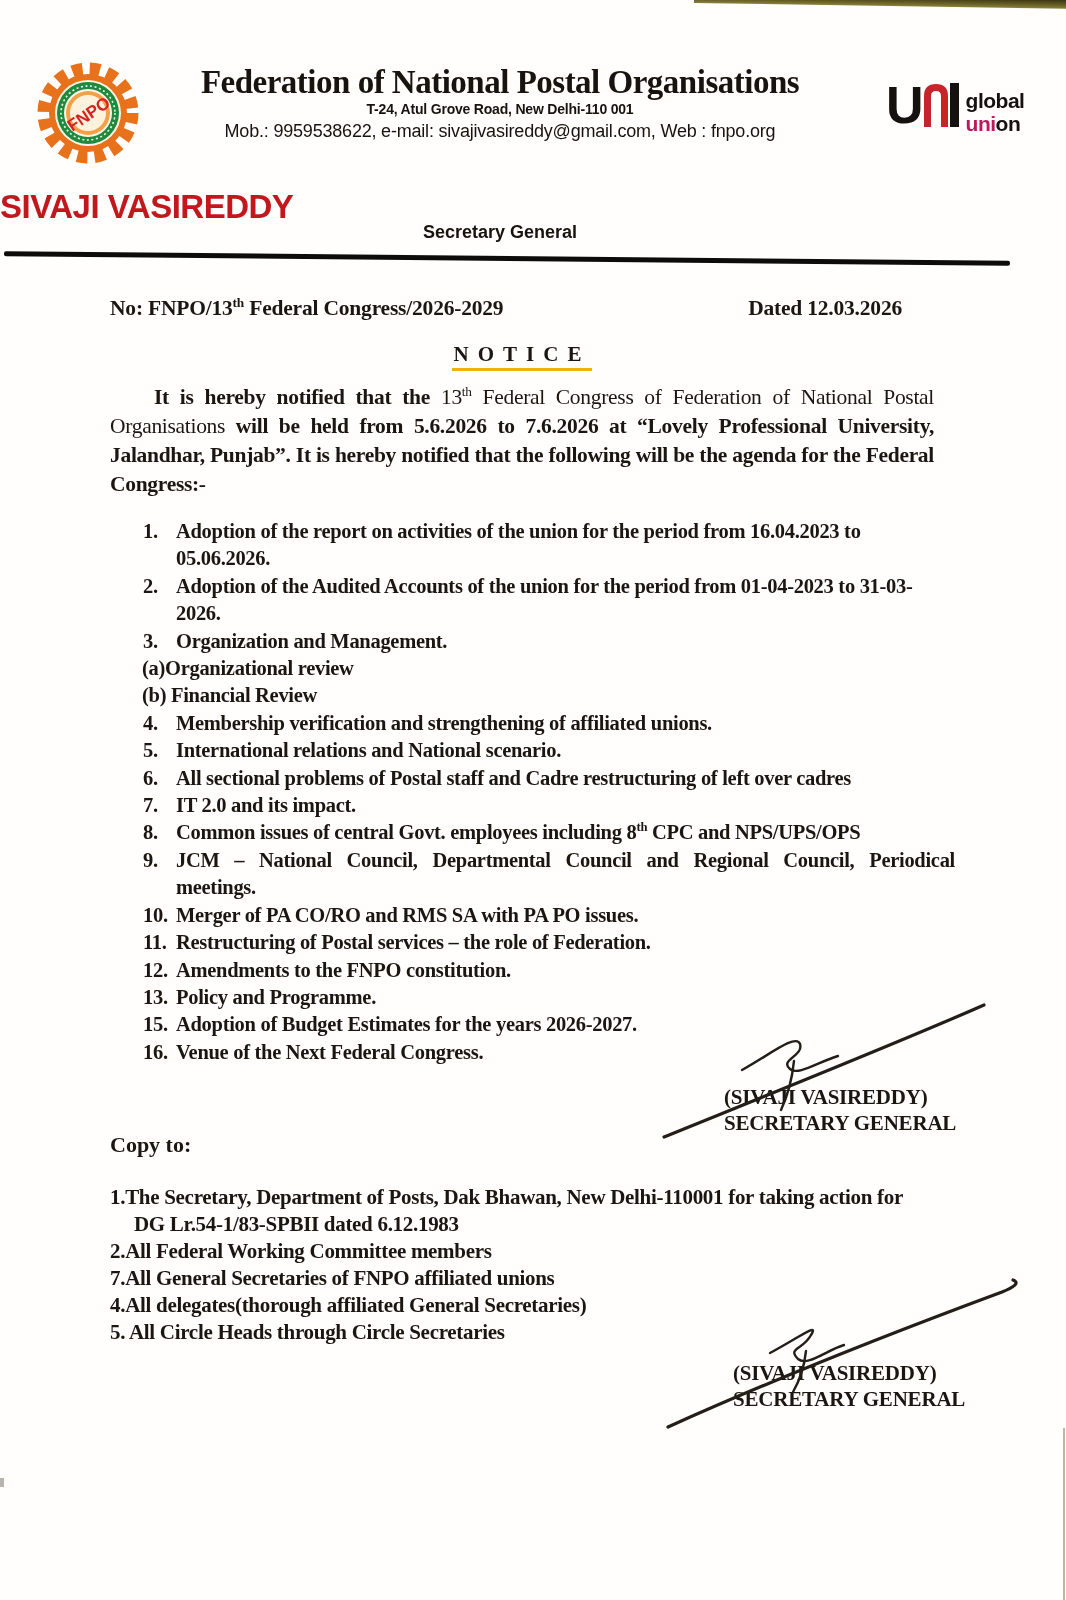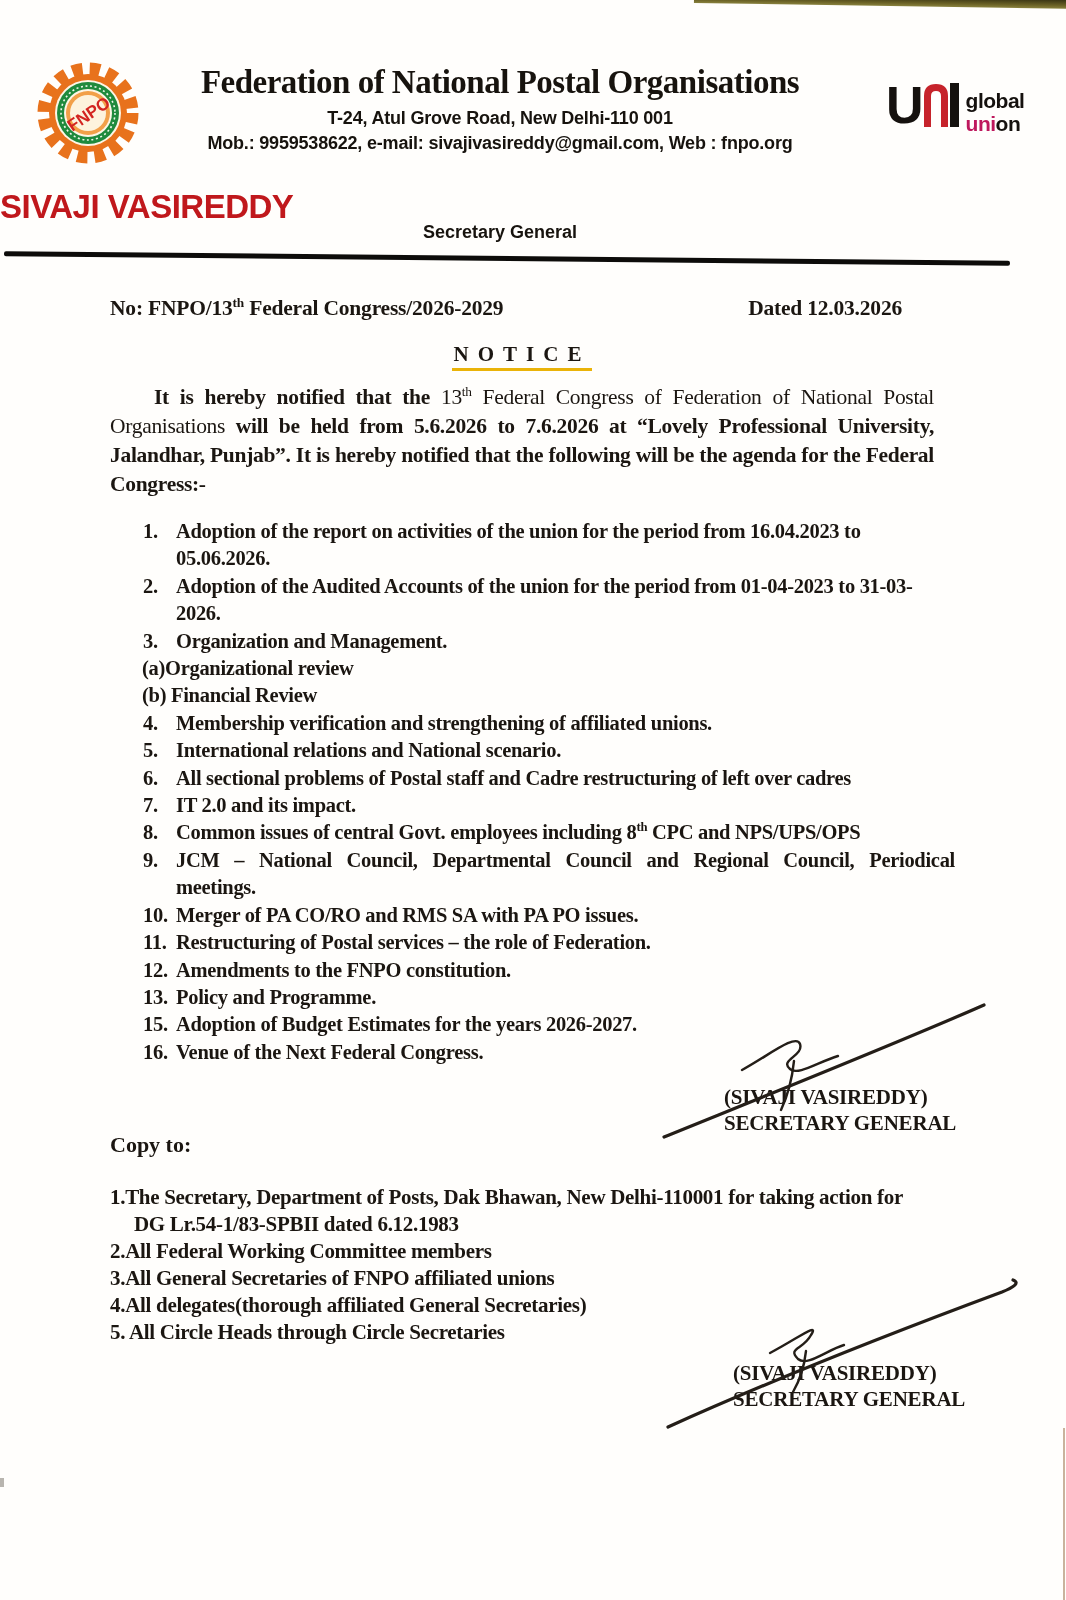--- a/index.html
+++ b/index.html
@@ -27,26 +27,26 @@
     background:#9a958e;opacity:.7;
   }
   
   .fnpo-logo{position:absolute;left:36px;top:58px;width:104px;height:110px;}
   .header-center{position:absolute;left:0;top:64px;width:1000px;text-align:center;}
   .org-name{
     font-size:33px;font-weight:700;letter-spacing:-0.5px;color:#17130e;
     font-family:"Liberation Serif","DejaVu Serif",serif;
   }
   .address-line{
-    margin-top:7px;font-family:"Liberation Sans","DejaVu Sans",sans-serif;
-    font-size:18px;font-weight:700;color:#17130e;letter-spacing:-0.2px;
+    font-family:"Liberation Sans","DejaVu Sans",sans-serif;
+    font-size:14px;font-weight:700;color:#17130e;letter-spacing:-0.2px;
   }
   .contact-line{
     margin-top:4px;font-family:"Liberation Sans","DejaVu Sans",sans-serif;
-    font-size:18px;font-weight:700;color:#17130e;letter-spacing:-0.2px;
+    font-size:18px;font-weight:400;color:#17130e;letter-spacing:-0.2px;
   }
   .uni-logo{position:absolute;left:886px;top:76px;display:flex;align-items:flex-start;gap:7px;}
   .uni-letters{display:flex;align-items:flex-end;height:52px;}
   .uni-u{
     font-family:"Liberation Sans","DejaVu Sans",sans-serif;font-weight:900;
     font-size:52px;line-height:46px;color:#15110e;letter-spacing:-3px;
   }
   .uni-figure{width:26px;height:44px;margin:0 1px 1px 2px;}
   .uni-i{width:9px;height:44px;background:#15110e;margin-bottom:1px;}
   .uni-words{
@@ -243,21 +243,21 @@
   <div class="sig-block sig-1">
     <div class="sig-line">(SIVAJI VASIREDDY)</div>
     <div class="sig-line">SECRETARY GENERAL</div>
   </div>
 
   <div class="copy-label">Copy to:</div>
   <div class="copy-list">
       <div class="copy-line">1.The Secretary, Department of Posts, Dak Bhawan, New Delhi-110001 for taking action for</div>
       <div class="copy-line indent">DG Lr.54-1/83-SPBII dated 6.12.1983</div>
       <div class="copy-line">2.All Federal Working Committee members</div>
-      <div class="copy-line">3.All General Secretaries of FNPO affiliated unions</div>
+      <div class="copy-line">7.All General Secretaries of FNPO affiliated unions</div>
       <div class="copy-line">4.All delegates(thorough affiliated General Secretaries)</div>
       <div class="copy-line">5. All Circle Heads through Circle Secretaries</div>
     </div>
 
   <div class="sig-block sig-2">
     <div class="sig-line">(SIVAJI VASIREDDY)</div>
     <div class="sig-line">SECRETARY GENERAL</div>
   </div>
 
   <svg class="sig-overlay" width="1066" height="1600" viewBox="0 0 1066 1600">

